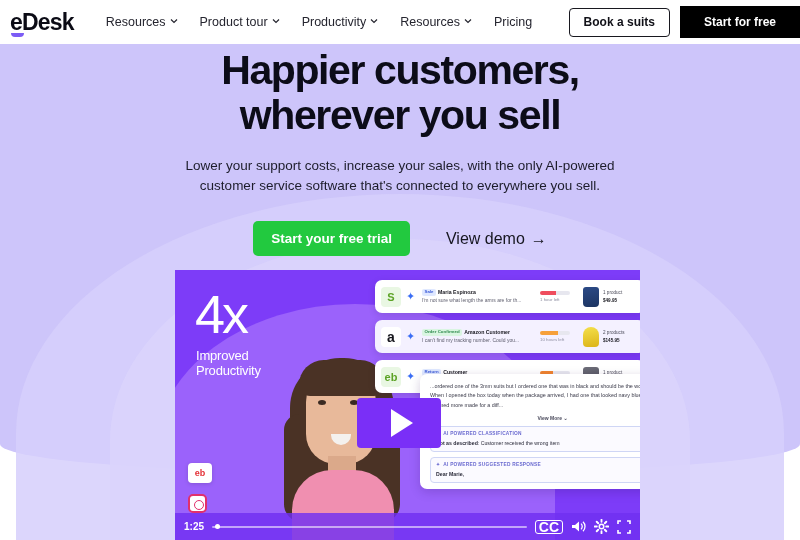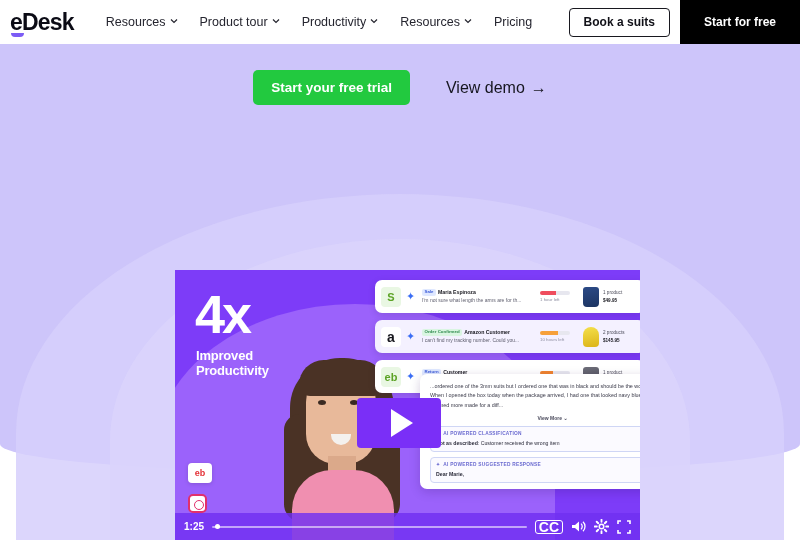--- a/index.html
+++ b/index.html
@@ -44,21 +44,21 @@
   .header-actions { margin-left: auto; display: flex; align-items: center; height: 44px; }
   .btn-demo {
     border: 1.3px solid #18181f; background: #fff; color: #111118;
     font-size: 12px; font-weight: 700; font-family: inherit;
     border-radius: 4px; padding: 0 14px; height: 29px;
     cursor: pointer; white-space: nowrap;
   }
   .btn-free {
     background: #000; color: #fff; border: none;
     font-size: 12px; font-weight: 700; font-family: inherit;
-    height: 44px; padding: 0 24px; cursor: pointer; white-space: nowrap;
+    height: 32px; padding: 0 24px; cursor: pointer; white-space: nowrap;
   }
   .btn-demo { margin-right: 10px; }
 
   
   .hero {
     position: absolute; top: 44px; left: 0;
     width: 800px; height: 496px;
     background: #ffffff;
     overflow: hidden;
   }
@@ -119,26 +119,26 @@
     background: #7d3cf8;
     overflow: hidden; z-index: 6;
   }
   .vid-arc {
     position: absolute; left: -20px; top: 34px;
     width: 400px; height: 330px;
     background: #9b62fb; border-radius: 50% 50% 0 0 / 45% 45% 0 0;
   }
   .vid-4x {
     position: absolute; left: 20px; top: 20px;
-    color: #fff; font-weight: 700; font-size: 54px;
+    color: #fff; font-weight: 400; font-size: 54px;
     letter-spacing: -3px; line-height: 0.92;
   }
   .vid-cap {
     position: absolute; left: 21px; top: 78px;
-    color: #fff; font-weight: 700; font-size: 13px;
+    color: #fff; font-weight: 400; font-size: 13px;
     line-height: 1.18; letter-spacing: -0.2px;
   }
   
   .person {
     position: absolute; left: 97px; top: 88px; width: 140px; height: 185px;
   }
   .p-hair {
     position: absolute; left: 18px; top: 0; width: 104px; height: 150px;
     background: #4a3225; border-radius: 50px 50px 40px 40px;
   }
@@ -329,20 +329,28 @@
     <button class="btn-free">Start for free</button>
   </div>
 </div>
 
 <div class="hero">
   <div class="hero-bg"></div>
   <div class="hero-arc"></div>
   <div class="hero-arc2"></div>
 
   <div class="hero-content">
+    <h1 class="hero-title">
+      <span class="l1">Happier customers,</span>
+      <span class="l2">wherever you sell</span>
+    </h1>
+    <p class="hero-sub">
+      <span>Lower your support costs, increase your sales, with the only AI-powered</span>
+      <span>customer service software that's connected to everywhere you sell.</span>
+    </p>
     <div class="cta-row">
       <button class="btn-trial">Start your free trial</button>
       <a class="link-demo">
         <span>View demo</span>
         <span>→</span>
       </a>
     </div>
   </div>
 
   <div class="video">

